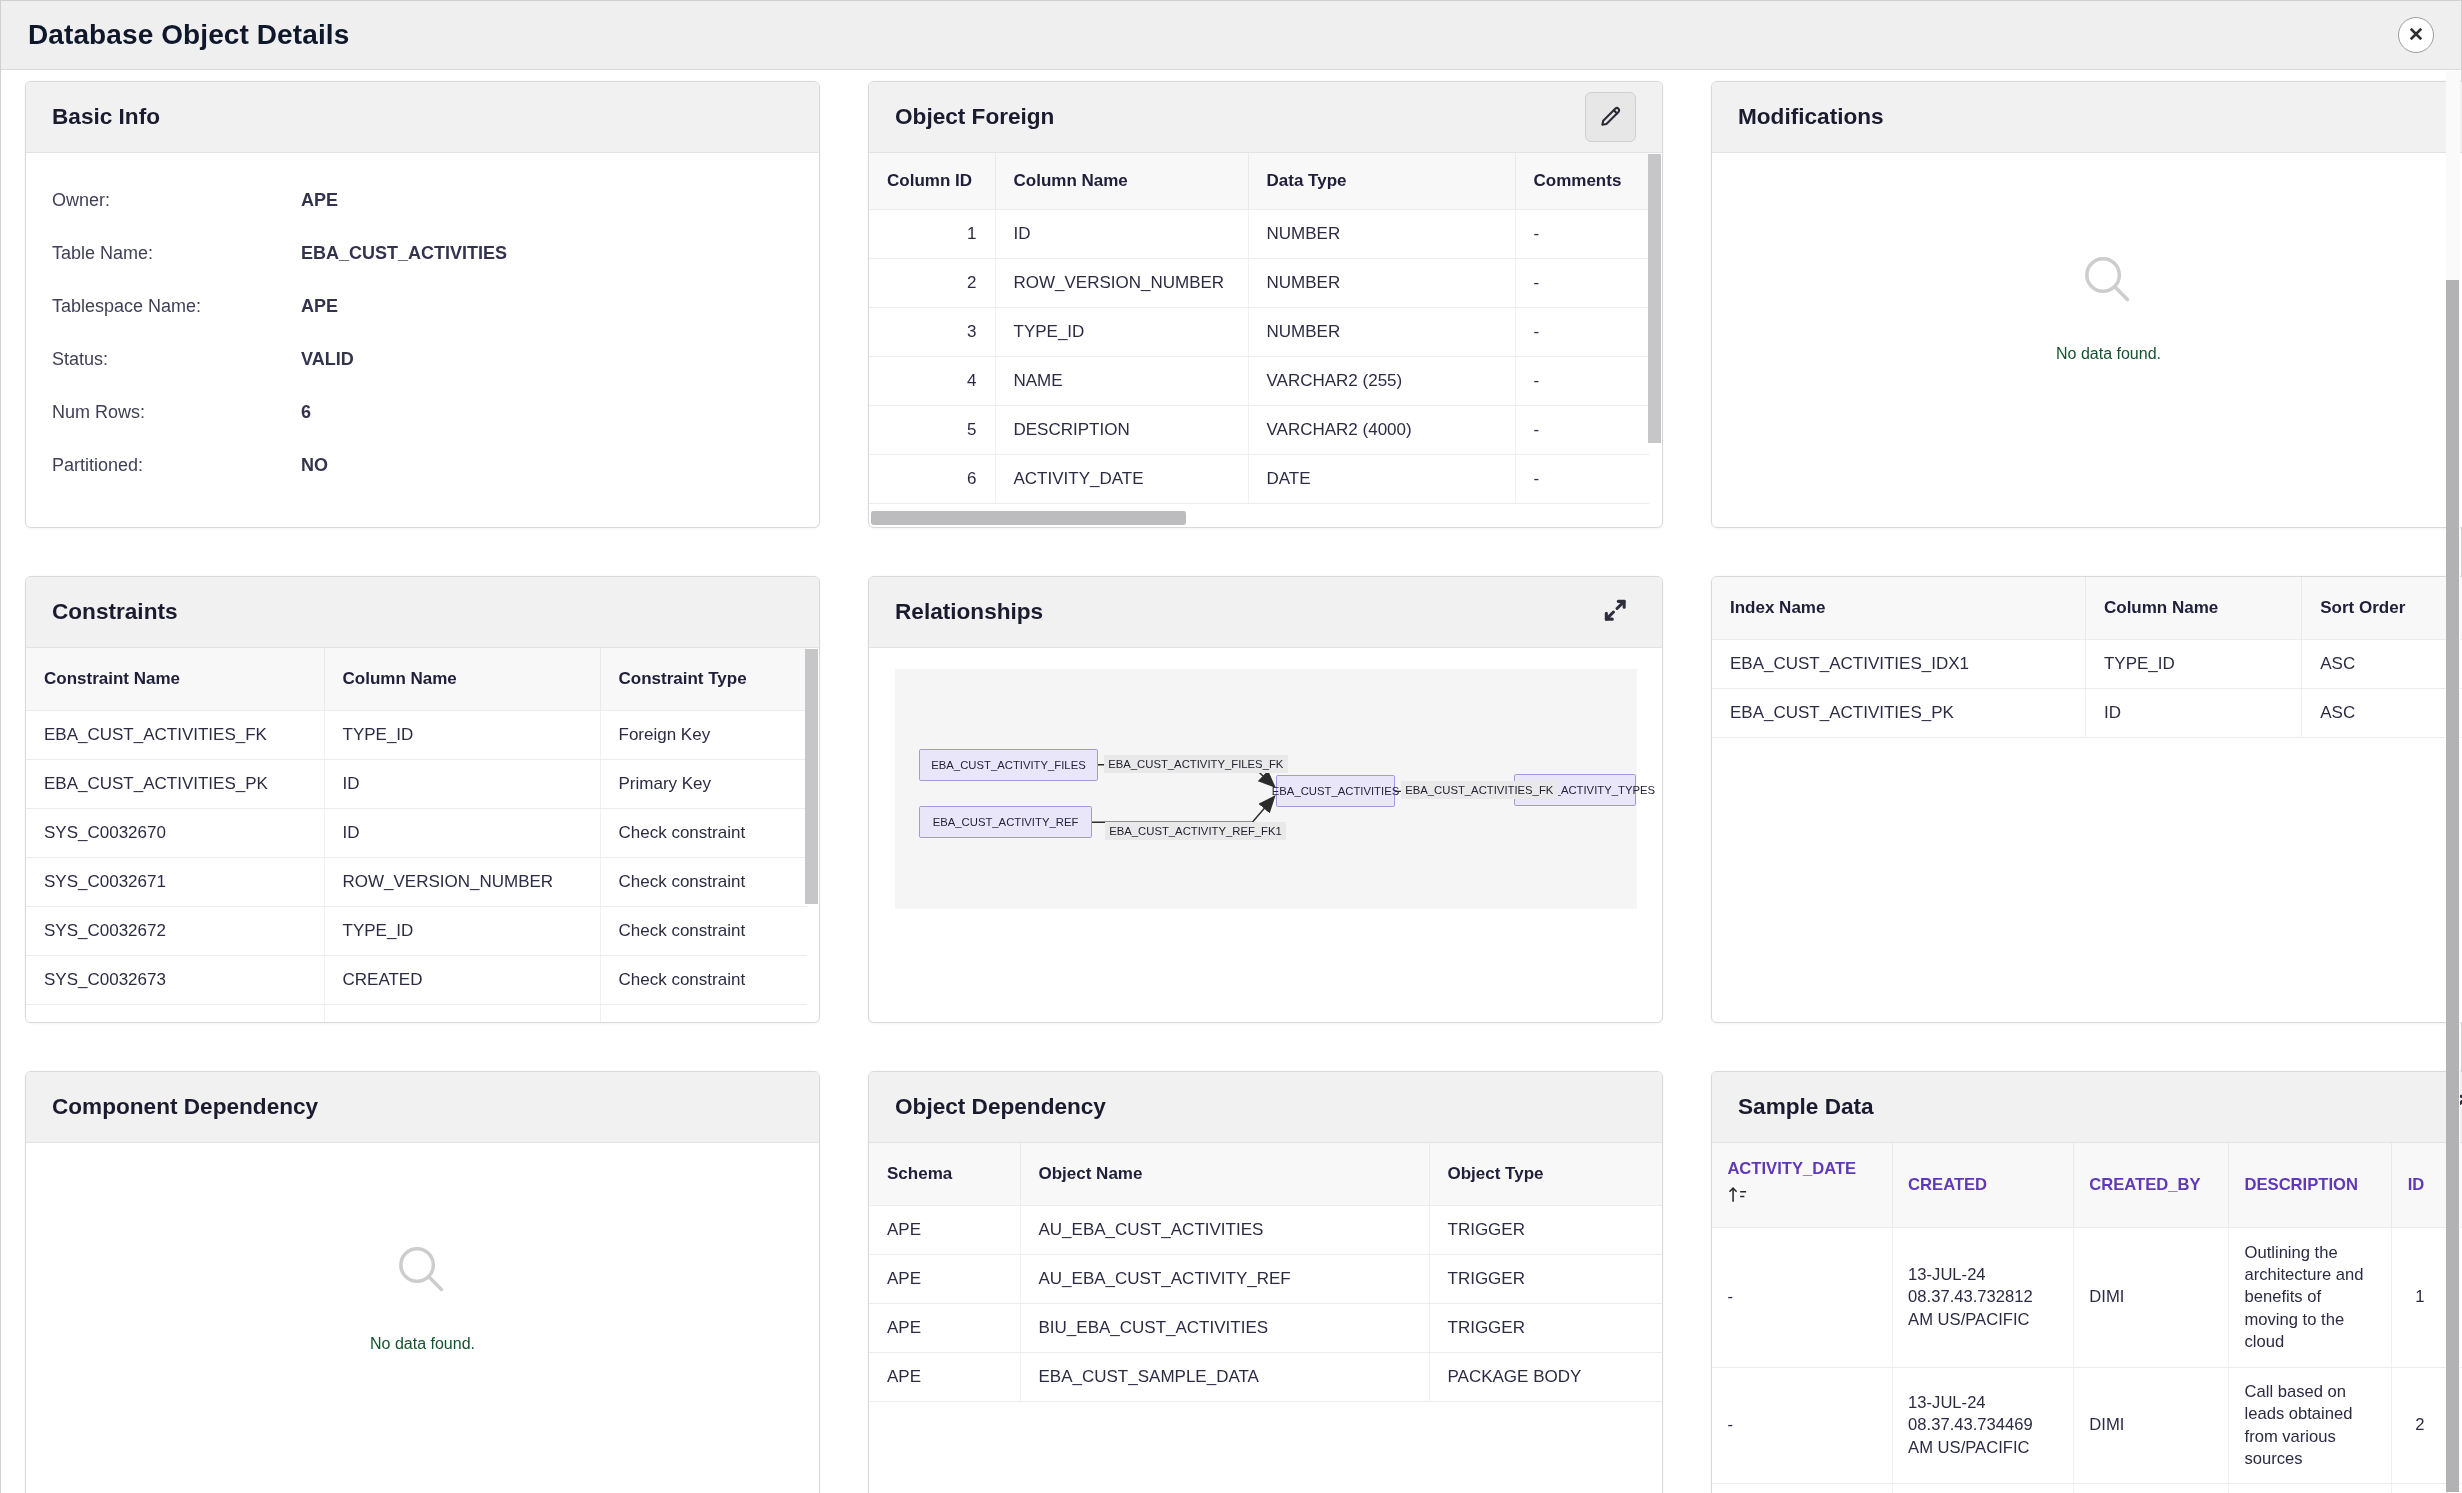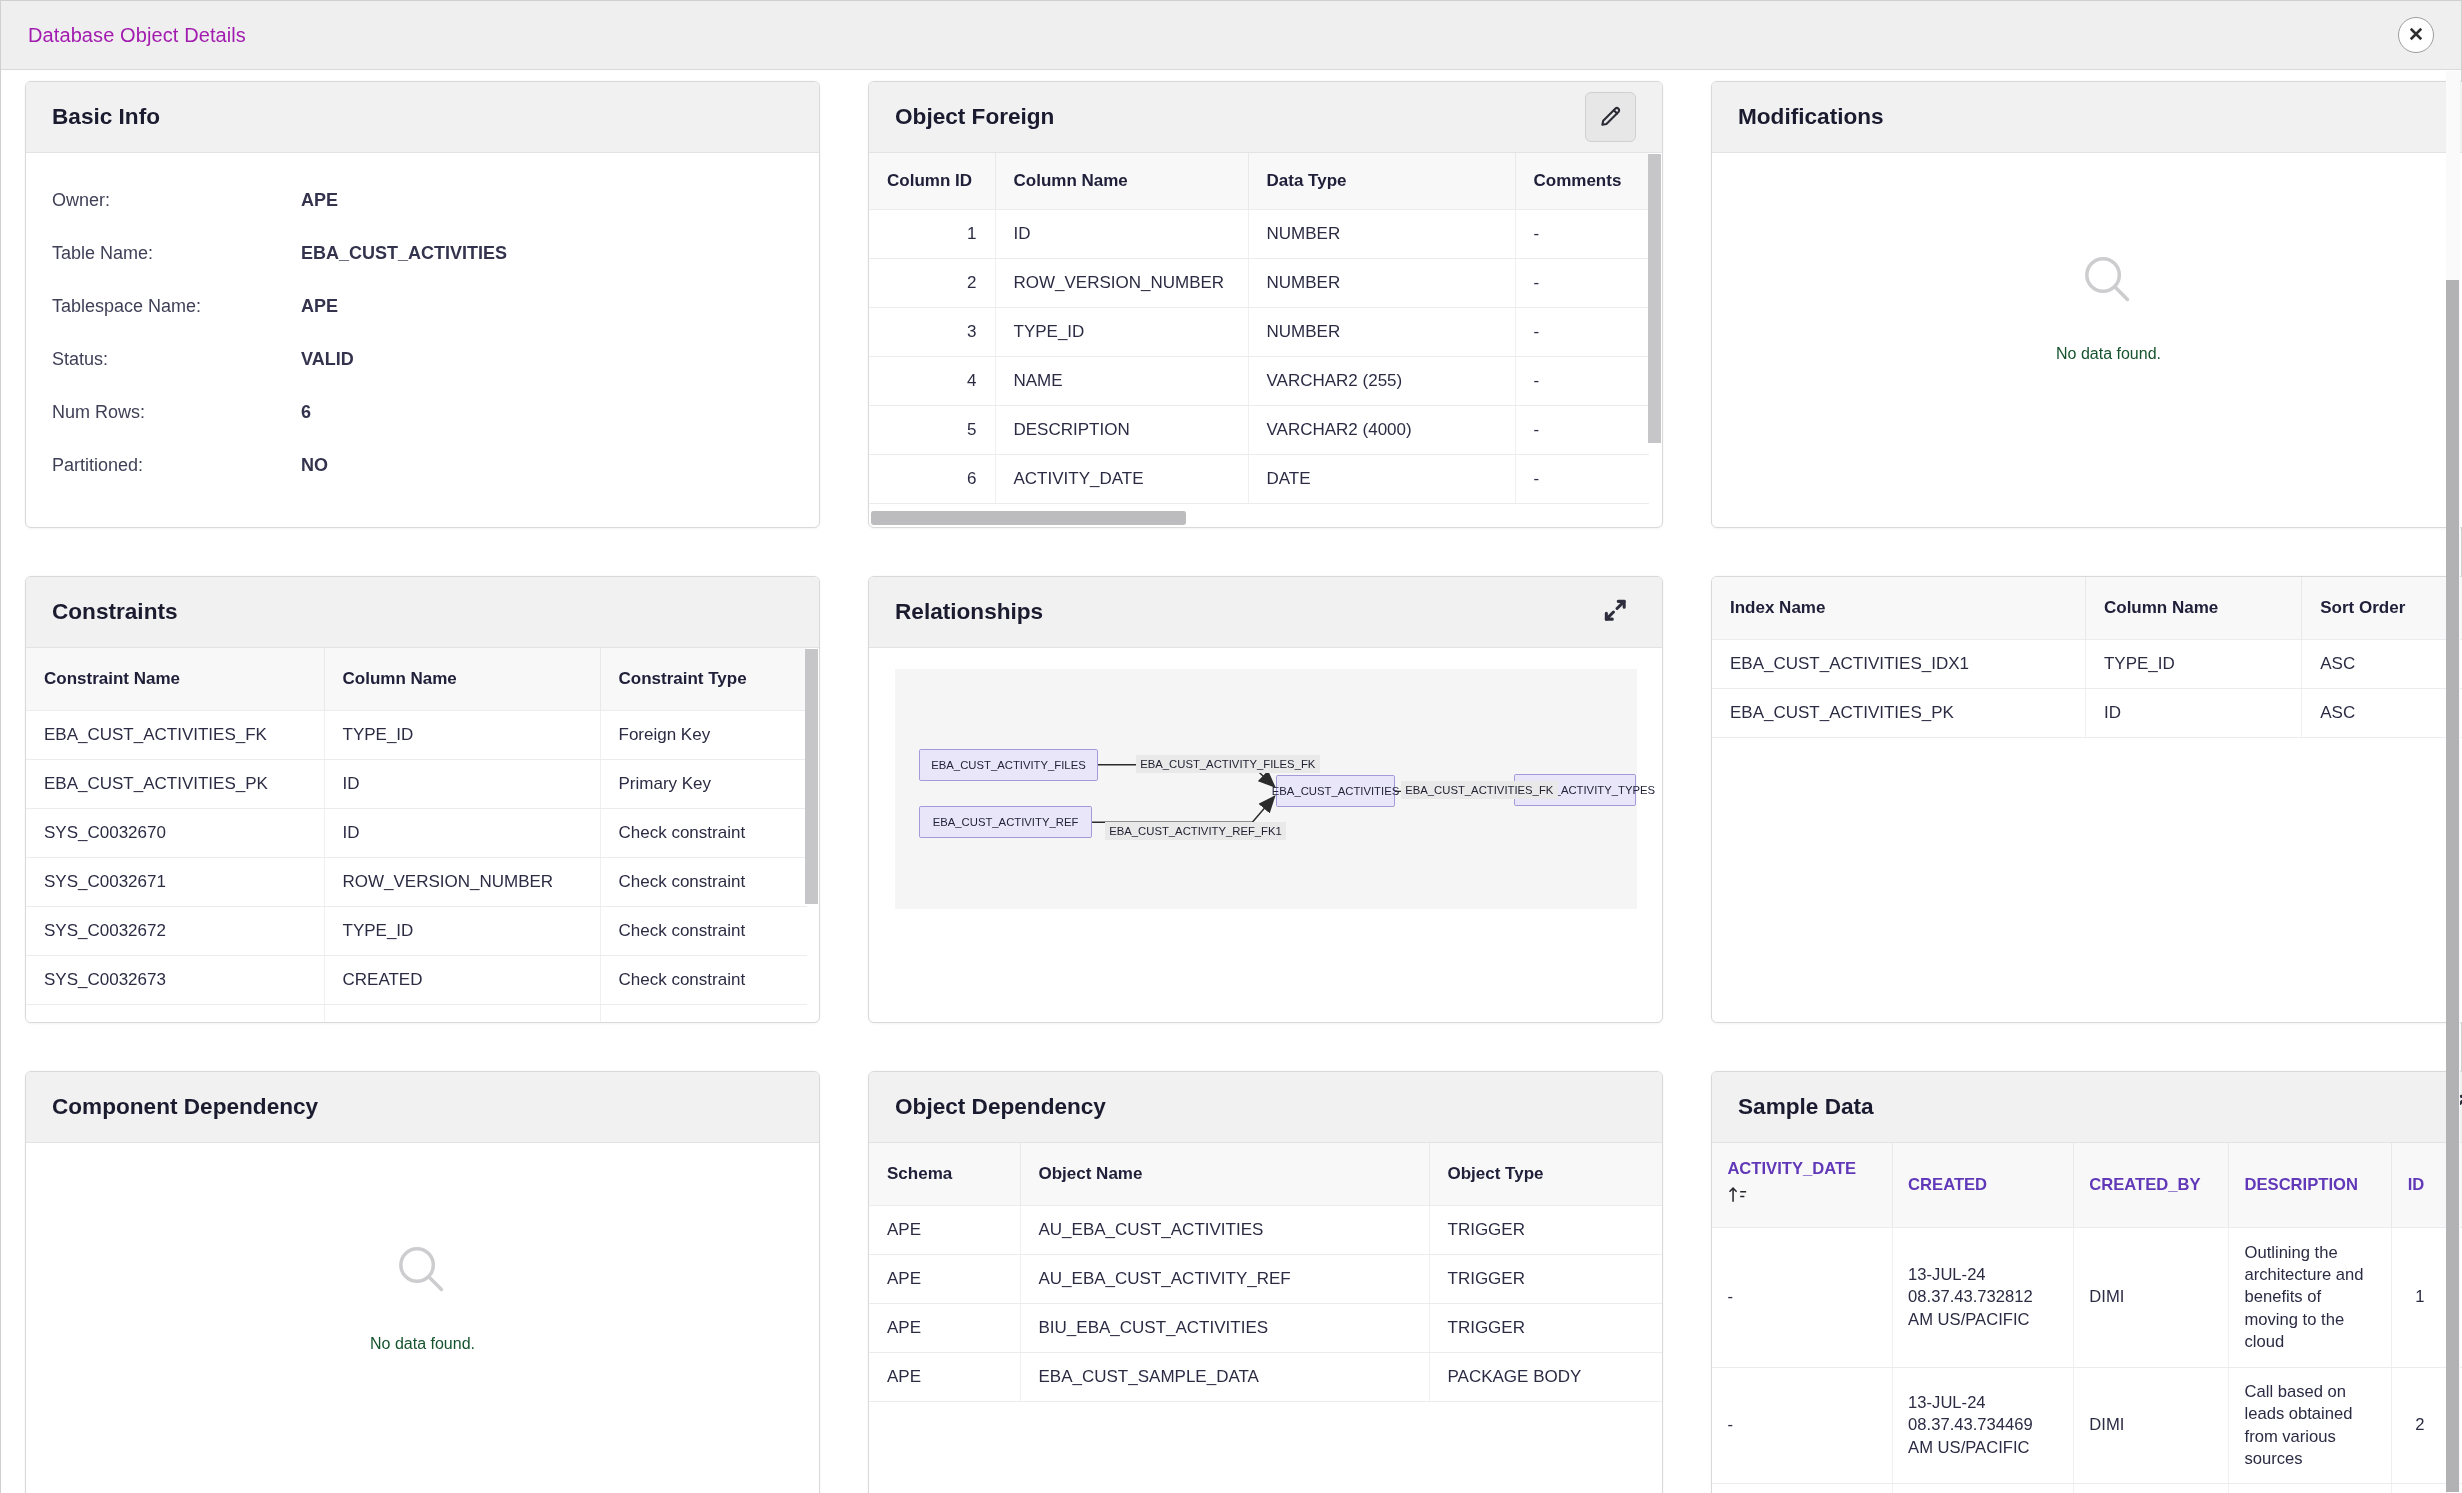--- a/index.html
+++ b/index.html
@@ -12,21 +12,21 @@
     position: relative;
   }
   .dialog { width: 2462px; height: 1493px; border: 1.2px solid #d0d0d0; background:#fff; position: relative; }
 
   
   .dialog-header {
     height: 69px; background: #efeff0; border-bottom: 1.2px solid #dadada;
     display: flex; align-items: center; justify-content: space-between;
     padding: 0 27px;
   }
-  .dialog-title { font-size: 20px; font-weight: 400; color: #a21caf; letter-spacing: 0.1px; }
+  .dialog-title { font-size: 28px; font-weight: 700; color: #0f172a; letter-spacing: 0.1px; }
   .close-btn {
     width: 36px; height: 36px; border-radius: 50%;
     background: #ffffff; border: 1.8px solid #9c9c9c;
     display: flex; align-items: center; justify-content: center;
     cursor: pointer;
   }
   .close-btn svg { width: 18px; height: 18px; stroke: #2e2e2e; stroke-width: 3.4; }
 
   
   .dialog-body {
@@ -366,21 +366,21 @@
               </marker>
             </defs>
             <path d="M342 161 H600 L638 197" stroke="#2b2b2b" stroke-width="2.5" fill="none" marker-end="url(#arrow)"></path>
             <path d="M332 258 H602 L638 216" stroke="#2b2b2b" stroke-width="2.5" fill="none" marker-end="url(#arrow)"></path>
             <path d="M842 206 H1038" stroke="#2b2b2b" stroke-width="2.5" fill="none" marker-end="url(#arrow)"></path>
           </svg>
           <div class="node" style="left:24px; top:80px; width:179px; height:32px;">EBA_CUST_ACTIVITY_FILES</div>
           <div class="node" style="left:24px; top:137px; width:173px; height:32px;">EBA_CUST_ACTIVITY_REF</div>
           <div class="node" style="left:381px; top:106px; width:119px; height:32px;">EBA_CUST_ACTIVITIES</div>
           <div class="node" style="left:619px; top:105px; width:122px; height:32px;">EBA_CUST_ACTIVITY_TYPES</div>
-          <div class="edge-label" style="left:209px; top:86px;margin-left:32px;">EBA_CUST_ACTIVITY_FILES_FK</div>
+          <div class="edge-label" style="left:209px; top:86px;">EBA_CUST_ACTIVITY_FILES_FK</div>
           <div class="edge-label" style="left:210px; top:143px;margin-top:10px;">EBA_CUST_ACTIVITY_REF_FK1</div>
           <div class="edge-label" style="left:506px; top:112px;">EBA_CUST_ACTIVITIES_FK</div>
         </div>
       </div>
     </div>
 
     <div class="panel">
       <div class="panel-body">
         <table class="ix-table">
           <colgroup>

